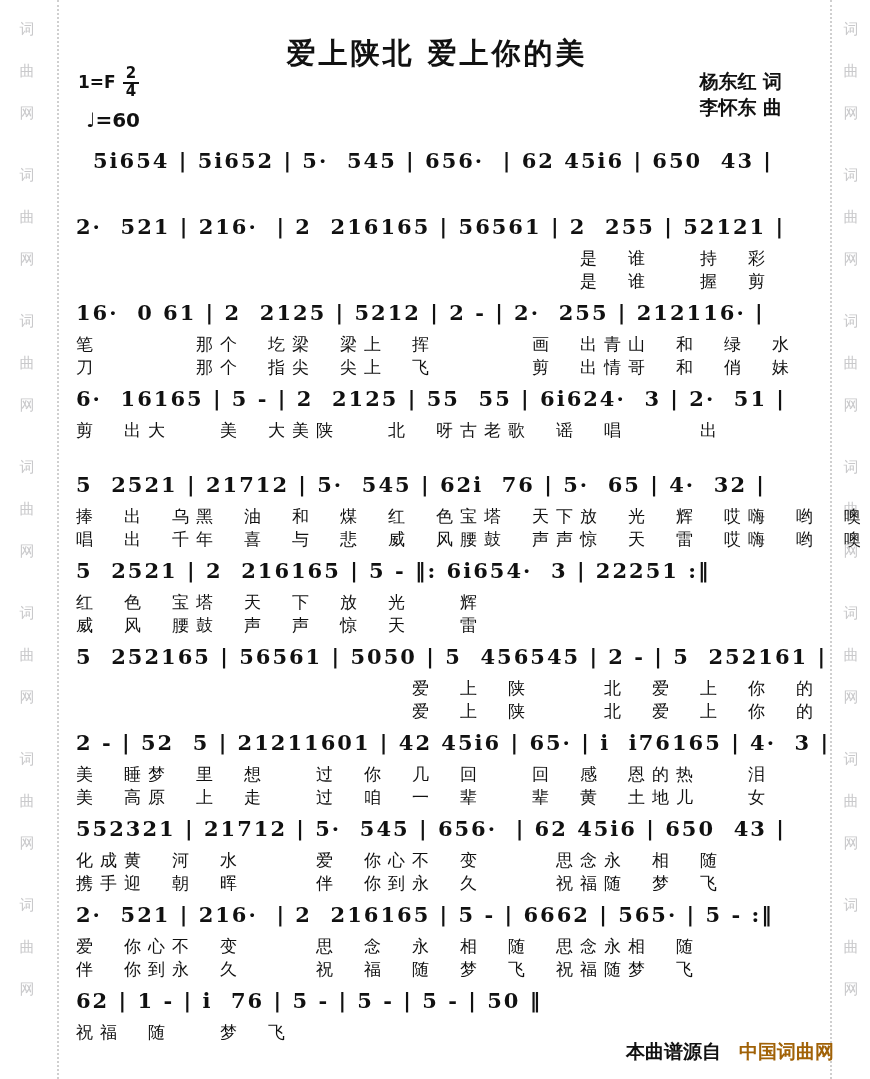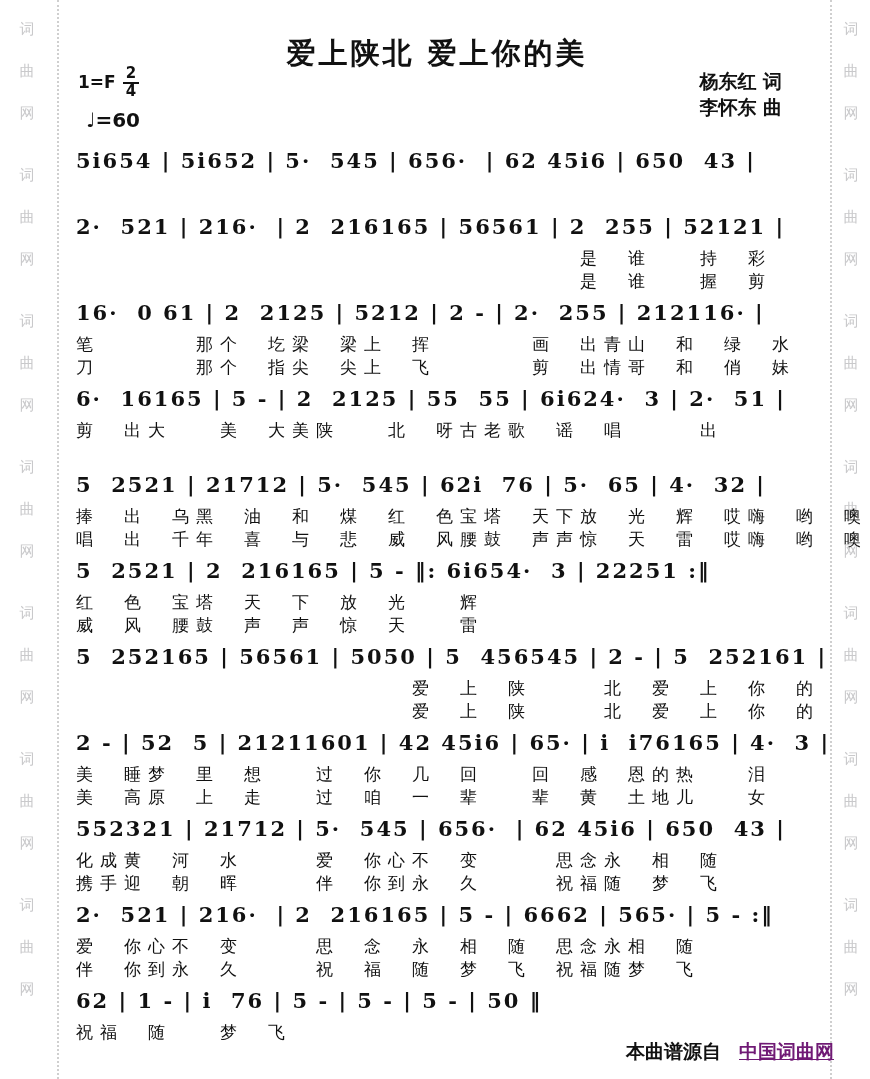--- a/index.html
+++ b/index.html
@@ -31,21 +31,21 @@
   .keysig{position:absolute;left:2px;top:66px;font-size:17px;font-weight:bold;}
   .ts{display:inline-block;vertical-align:middle;text-align:center;
       margin-left:7px;font-size:15px;font-weight:bold;line-height:1.05;}
   .ts-top{border-bottom:2px solid #111;padding:0 3px;}
   .ts-bottom{padding:0 3px;}
   .tempo{position:absolute;left:10px;top:108px;font-size:20px;font-weight:bold;}
   .credits{position:absolute;right:8px;top:68px;font-size:19px;font-weight:bold;line-height:26px;white-space:nowrap;}
 
   .systems{position:absolute;top:148px;left:0;right:0;}
   .system{height:86px;}
-  .system:first-child{height:66px;}
+  .system:first-child{height:66px;text-align:center;}
   .notation{
     font-family:"DejaVu Serif", serif;font-weight:bold;
     font-size:21px;line-height:26px;letter-spacing:2px;white-space:pre;
   }
   .lyric{
     font-size:17px;line-height:23px;letter-spacing:7px;white-space:pre;
   }
   .notation + .lyric{margin-top:7px;}
 
   .footer{
@@ -196,14 +196,14 @@
         <div class="lyric">伴　你到永　久　　　祝　福　随　梦　飞　祝福随梦　飞</div>
       </div>
       <div class="system">
         <div class="notation">62 | 1 - | i  76 | 5 - | 5 - | 5 - | 50 ‖</div>
         <div class="lyric">祝福　随　　梦　飞</div>
       </div>
     </div>
 </div>
 
 <div class="footer">
-  <span>本曲谱源自</span><span class="brand" style="color: #701a75; text-decoration: underline;">中国词曲网</span>
+  <span>本曲谱源自</span><span class="brand" style="color: #a16207;">中国词曲网</span>
 </div>
 
 </body></html>

